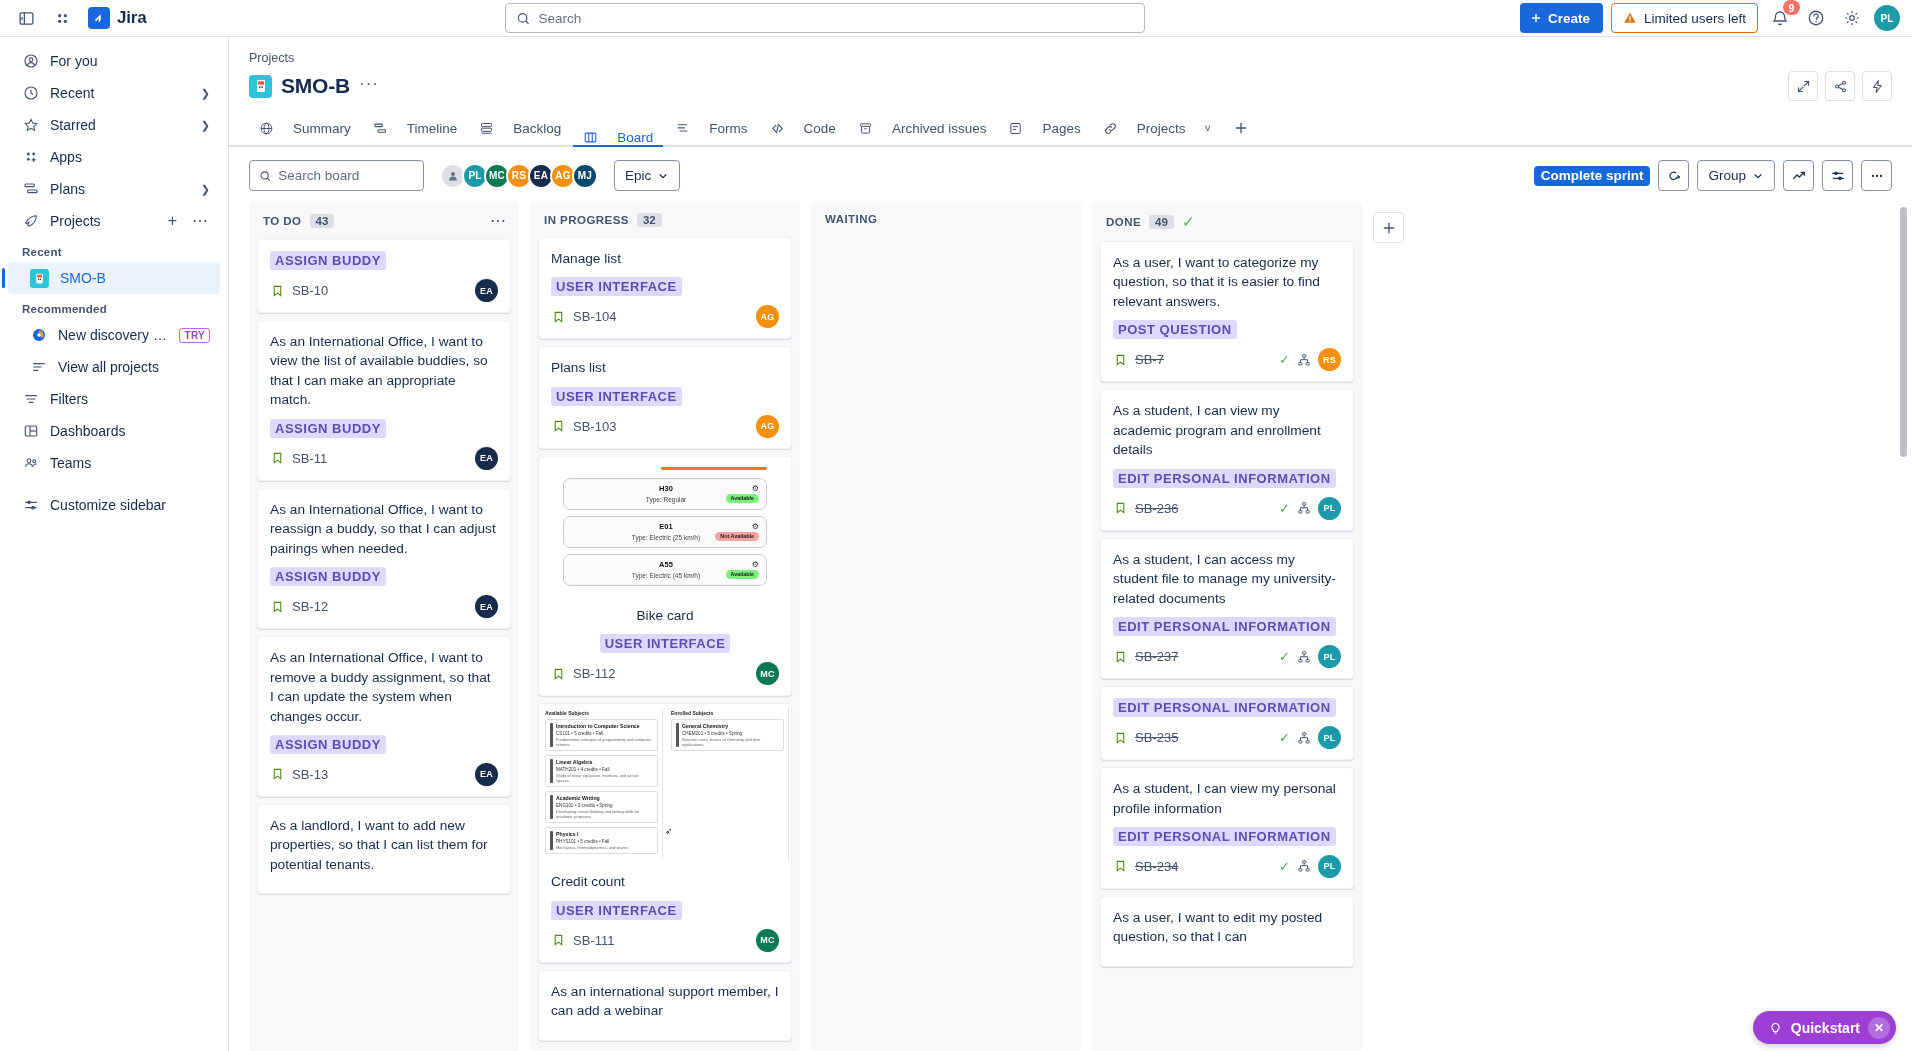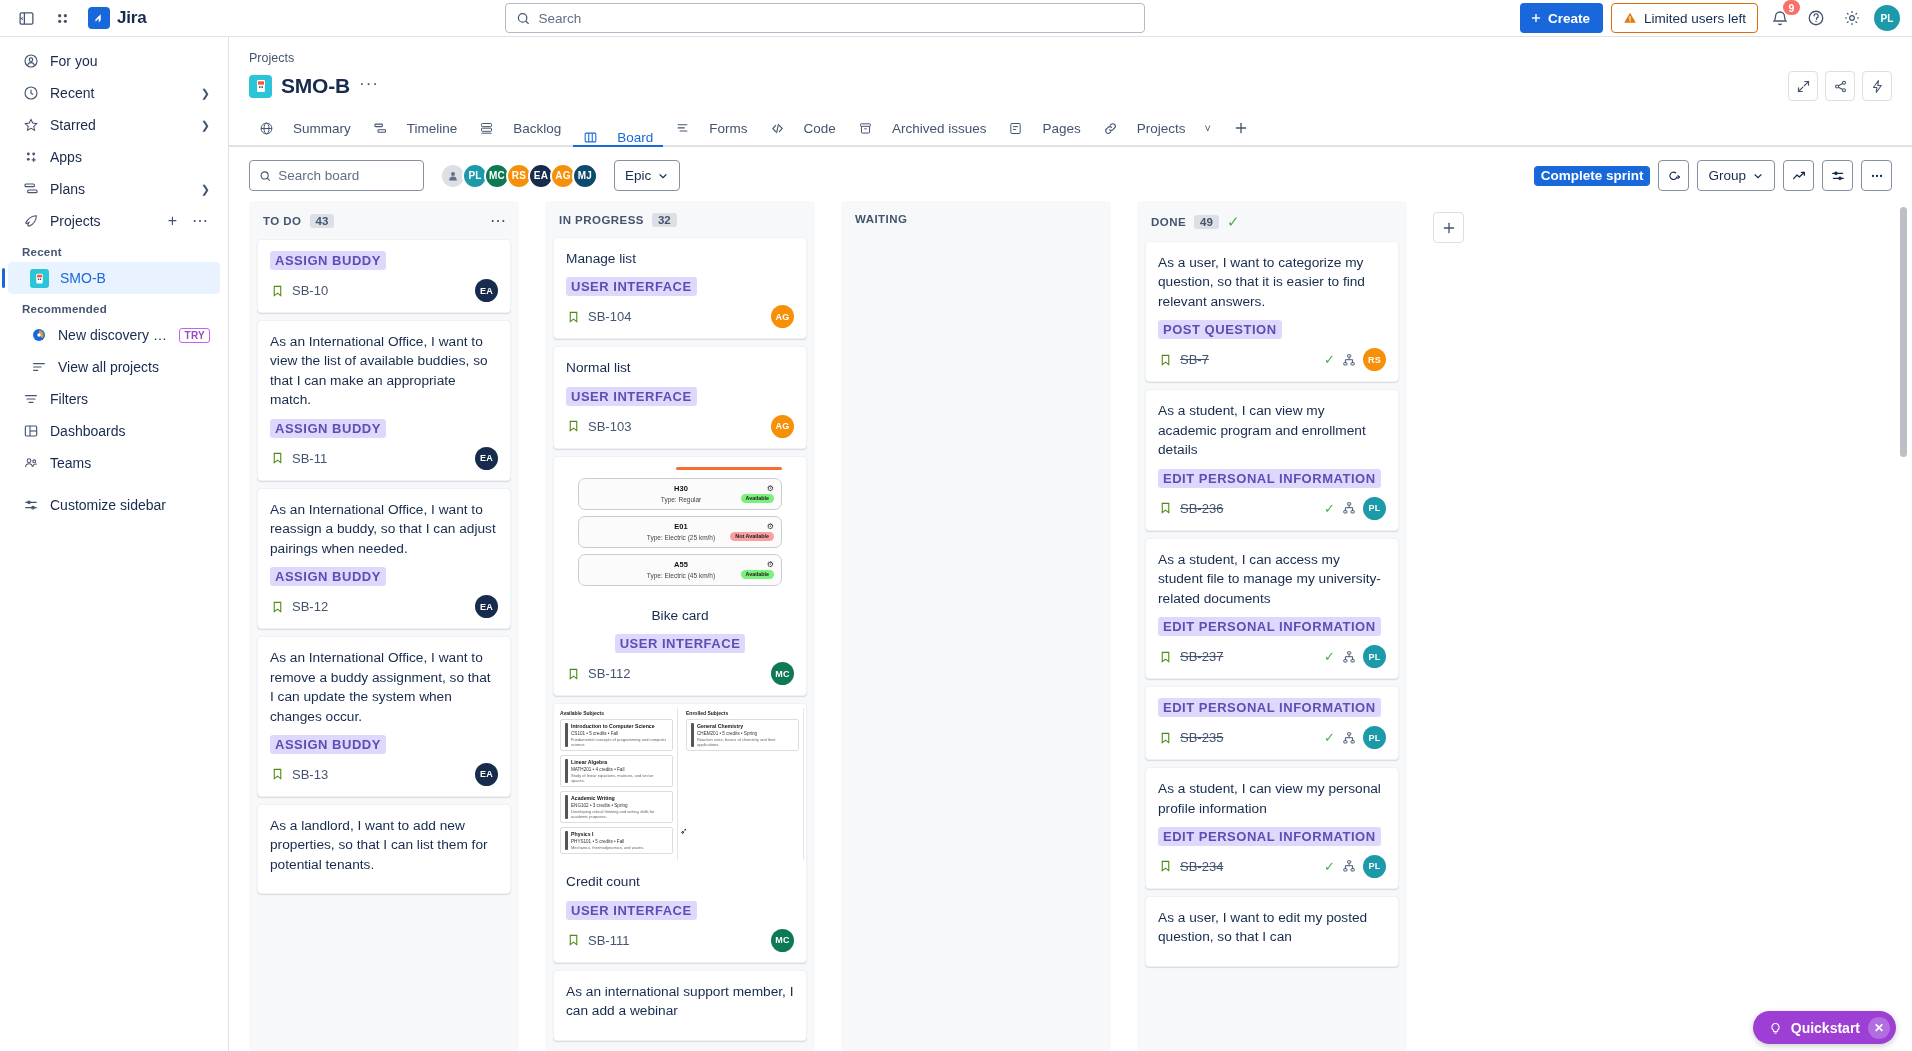--- a/index.html
+++ b/index.html
@@ -131,21 +131,21 @@
   .tb-sq{
     width:31px;height:31px;border:1px solid #8590a2;border-radius:4px;background:#fff;display:flex;
     align-items:center;justify-content:center;cursor:pointer;color:#172b4d;
   }
   .grp-btn{
     height:31px;border:1px solid #8590a2;border-radius:4px;background:#fff;display:flex;align-items:center;gap:6px;
     padding:0 10px;font-family:inherit;font-size:13.5px;color:#172b4d;cursor:pointer;
   }
 
   
-  .board-wrap{flex:1;min-height:0;display:flex;gap:26px;padding:0 4px 0 20px;overflow:hidden;position:relative;}
+  .board-wrap{flex:1;min-height:0;display:flex;gap:11px;padding:0 4px 0 20px;overflow:hidden;position:relative;}
   .column{
     width:270px;flex:0 0 270px;background:#f7f8f9;border-radius:4px;display:flex;flex-direction:column;
     max-height:100%;overflow:hidden;
   }
   .col-head{display:flex;align-items:center;gap:8px;padding:12px 12px 10px 14px;flex:0 0 auto;}
   .col-title{font-size:11.5px;font-weight:600;color:#44546f;letter-spacing:0.04em;text-transform:uppercase;}
   .col-count{
     background:#dcdfe4;color:#44546f;border-radius:3px;font-size:11.5px;font-weight:600;padding:1px 6px;
   }
   .col-dots{margin-left:auto;color:#44546f;font-size:16px;letter-spacing:1px;cursor:pointer;line-height:1;}
@@ -743,21 +743,21 @@
                     </svg>
                 </span>
                 <span class="card-key">SB-104</span>
                 <span class="foot-right">
                   <span class="avatar card-ava" style="background:#f79009">AG</span>
                 </span>
               </div>
             </div>
 
             <div class="card">
-              <div class="card-title">Normal list</div>
+              <div class="card-title">Plans list</div>
               <div class="epic-tag">USER INTERFACE</div>
               <div class="card-foot">
                 <span class="story-ico">
                   <svg width="13" height="14" viewBox="0 0 24 24" fill="none" stroke="#4f8a10" stroke-width="2">
                       <path d="M6 3.5h12v17l-6-4.5-6 4.5z"></path>
                     </svg>
                 </span>
                 <span class="card-key">SB-103</span>
                 <span class="foot-right">
                   <span class="avatar card-ava" style="background:#f79009">AG</span>

